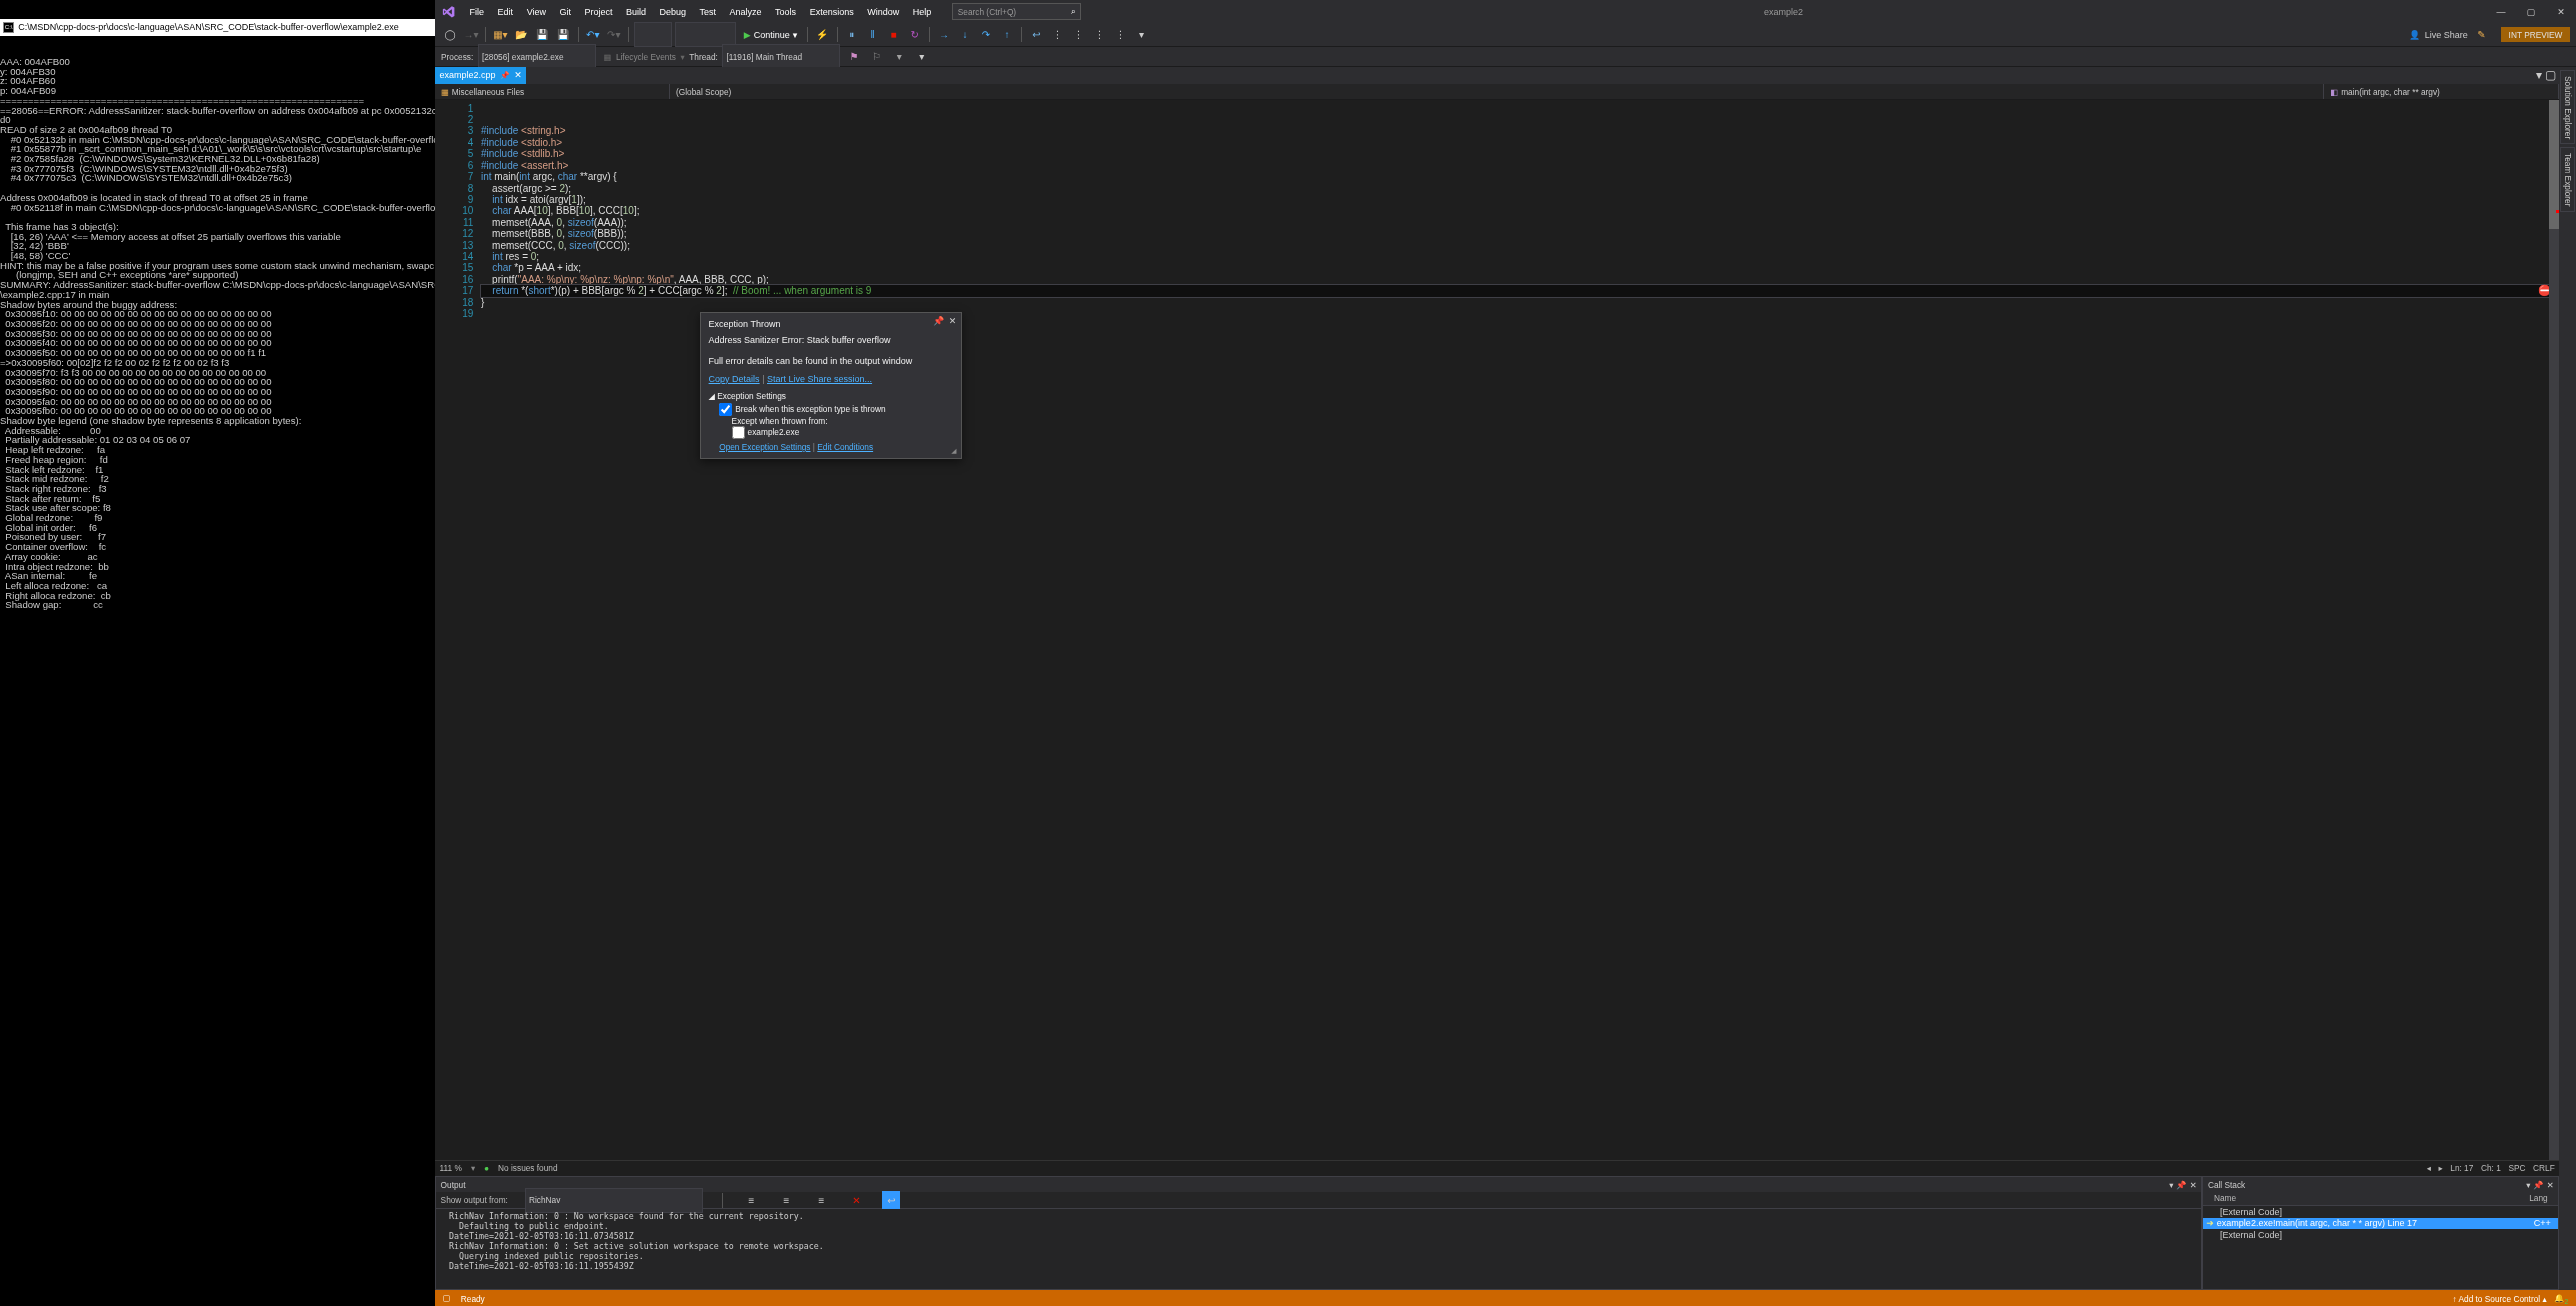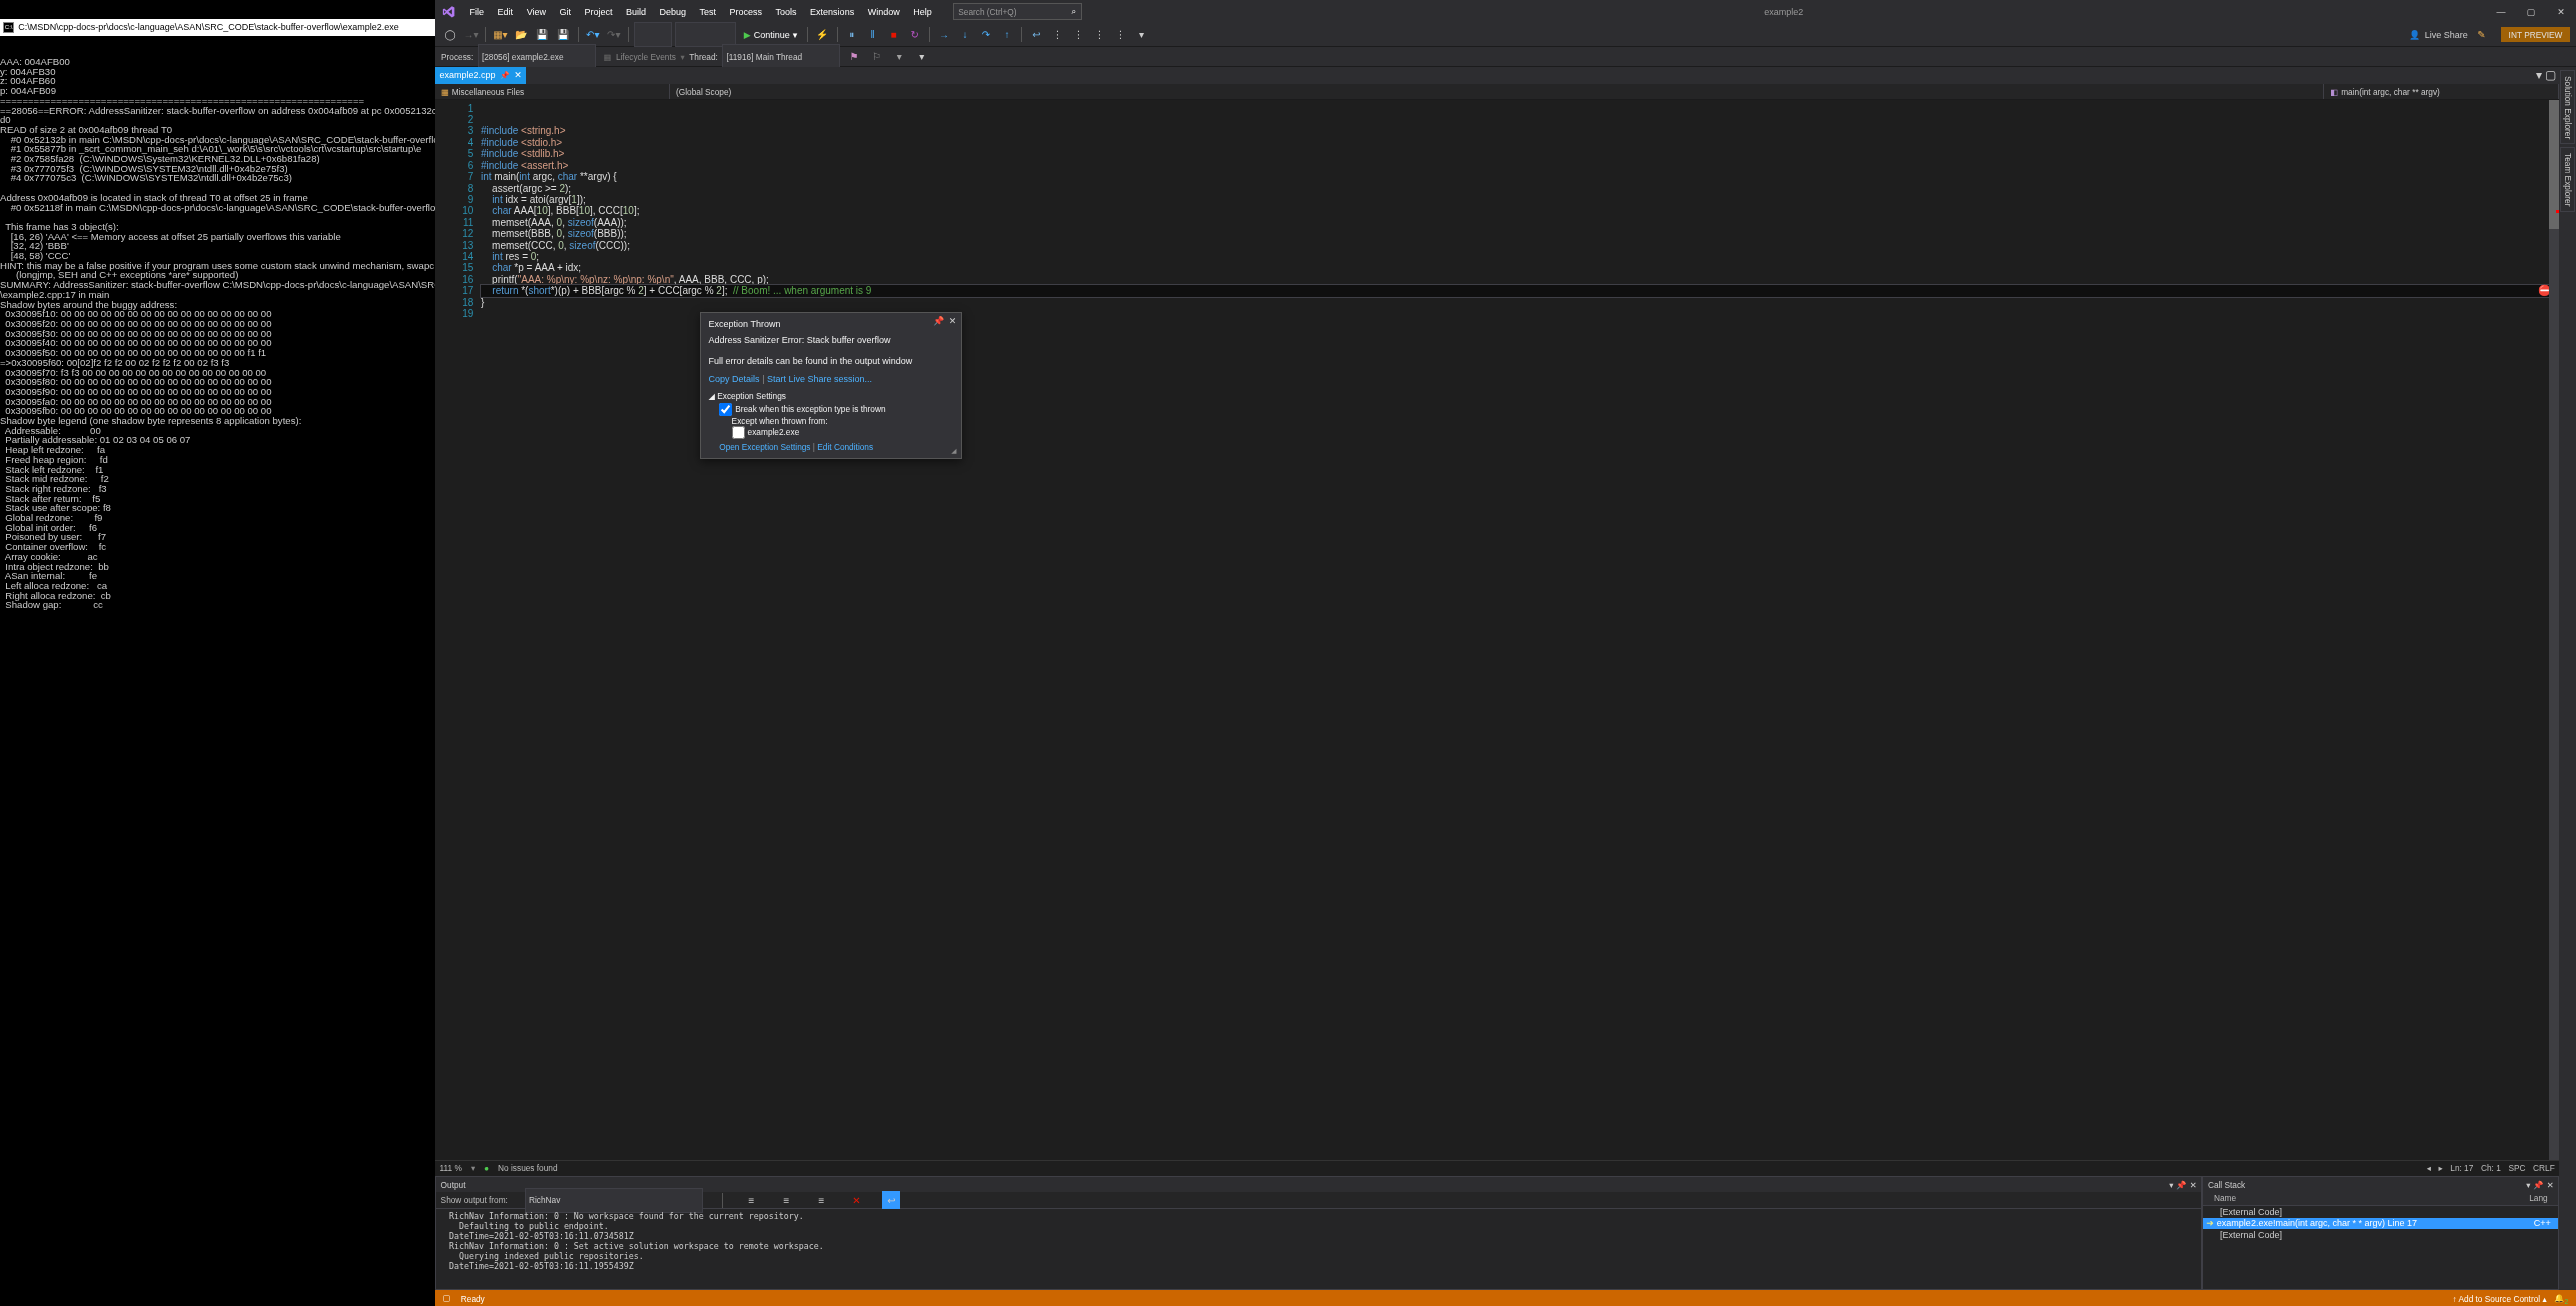--- a/index.html
+++ b/index.html
@@ -40,21 +40,21 @@
 .navcombo .nc { flex:1; border-right:0.8px solid #3f3f46; color:#ccc; font-size:8.3px; padding:1.5px 6px; display:flex; align-items:center; gap:3px; }
 .code { flex:1; background:#1e1e1e; display:flex; position:relative; overflow:hidden; }
 .gutter { background:#1e1e1e; width:46px; text-align:right; padding:2.3px 7.6px 0 0; color:#2b91af; font-family:Consolas,monospace; font-size:10px; line-height:11.4px; }
 .code-body { flex:1; padding:2.3px 0 0 0; font-family:Consolas,monospace; font-size:10px; line-height:11.4px; white-space:pre; color:#dcdcdc; position:relative; }
 .kw { color:#569cd6; } .str { color:#d69d85; } .cm { color:#57a64a; } .num { color:#b5cea8; }
 .hl-line { background:#0f0f0f; display:inline-block; width:100%; border:0.8px solid #3f3f46; margin:-0.8px; }
 .error-dot { color:#e51400; position:absolute; right:7.6px; font-size:10.6px; }
 .popup { position:absolute; top:212px; left:265px; width:262px; background:#333337; border:0.8px solid #555; box-shadow:0 3px 9px rgba(0,0,0,0.5); color:#f1f1f1; font-size:9px; padding:6px 7.6px; }
 .popup h4 { font-weight:normal; font-size:9px; margin-bottom:6px; display:flex; justify-content:space-between; }
 .popup .btns { position:absolute; top:3px; right:4.6px; display:flex; gap:4.6px; color:#ccc; }
-.popup .link { color:#4db2ff; cursor:pointer; }
+.popup .link { color:#4db2ff; cursor:pointer;text-decoration:underline; }
 .popup .sect { margin-top:7.6px; font-size:8.3px; }
 .popup .disc { cursor:pointer; }
 .popup label { display:flex; align-items:center; gap:3px; }
 .codestatus { height:16.7px; background:#1e1e1e; border-top:0.8px solid #333; display:flex; align-items:center; padding:0 4.6px; font-size:8.3px; color:#bbb; gap:9px; }
 .codestatus .right { margin-left:auto; display:flex; gap:7.6px; }
 .codestatus .ok { color:#4ec94e; }
 .bottom-panels { display:flex; height:114px; }
 .panel { background:#252526; border:0.8px solid #3f3f46; display:flex; flex-direction:column; }
 .panel-hdr { height:15px; background:#2d2d30; color:#ccc; font-size:8.3px; padding:1.5px 4.6px; display:flex; align-items:center; justify-content:space-between; }
 .panel-hdr .r { display:flex; gap:3px; color:#ccc; }
@@ -156,21 +156,21 @@
       </div>
       <div class="menus" id="menus">
           <span>File</span>
           <span>Edit</span>
           <span>View</span>
           <span>Git</span>
           <span>Project</span>
           <span>Build</span>
           <span>Debug</span>
           <span>Test</span>
-          <span>Process</span>
+          <span>Analyze</span>
           <span>Tools</span>
           <span>Extensions</span>
           <span>Window</span>
           <span>Help</span>
         </div>
       <div class="search">
         <span>Search (Ctrl+Q)</span>
         <span class="mag">⌕</span>
       </div>
       <div class="titlelabel">example2</div>

